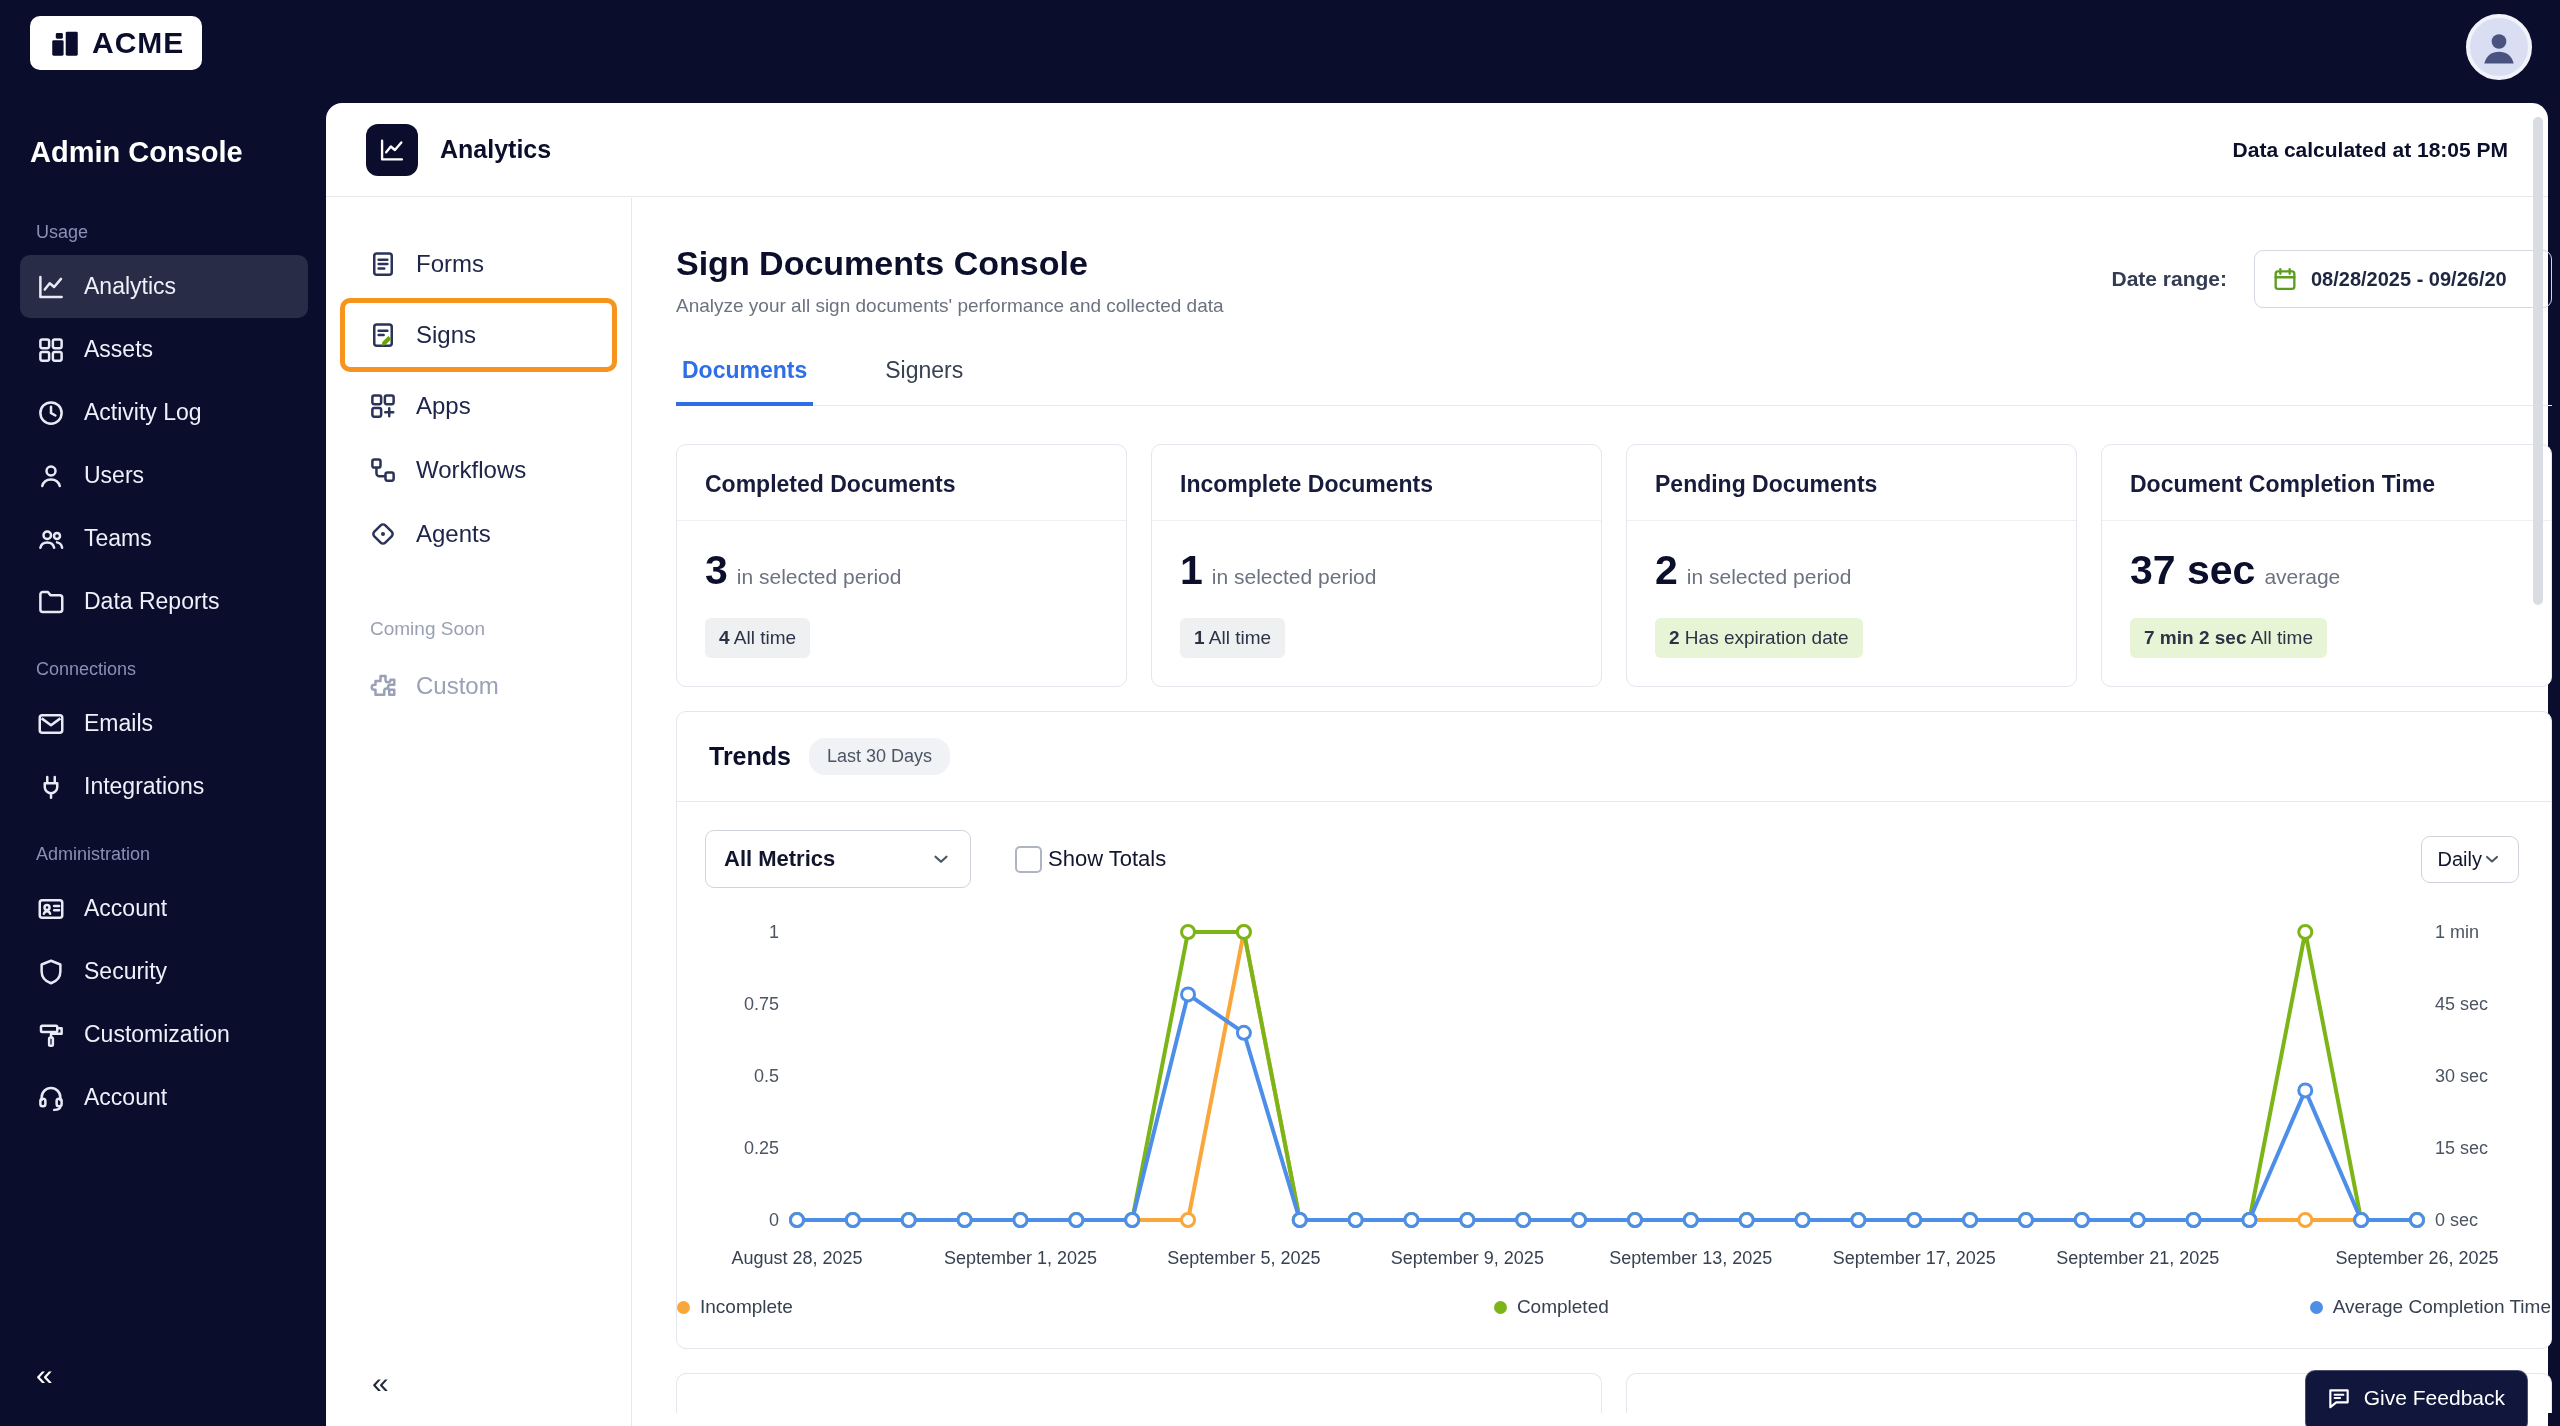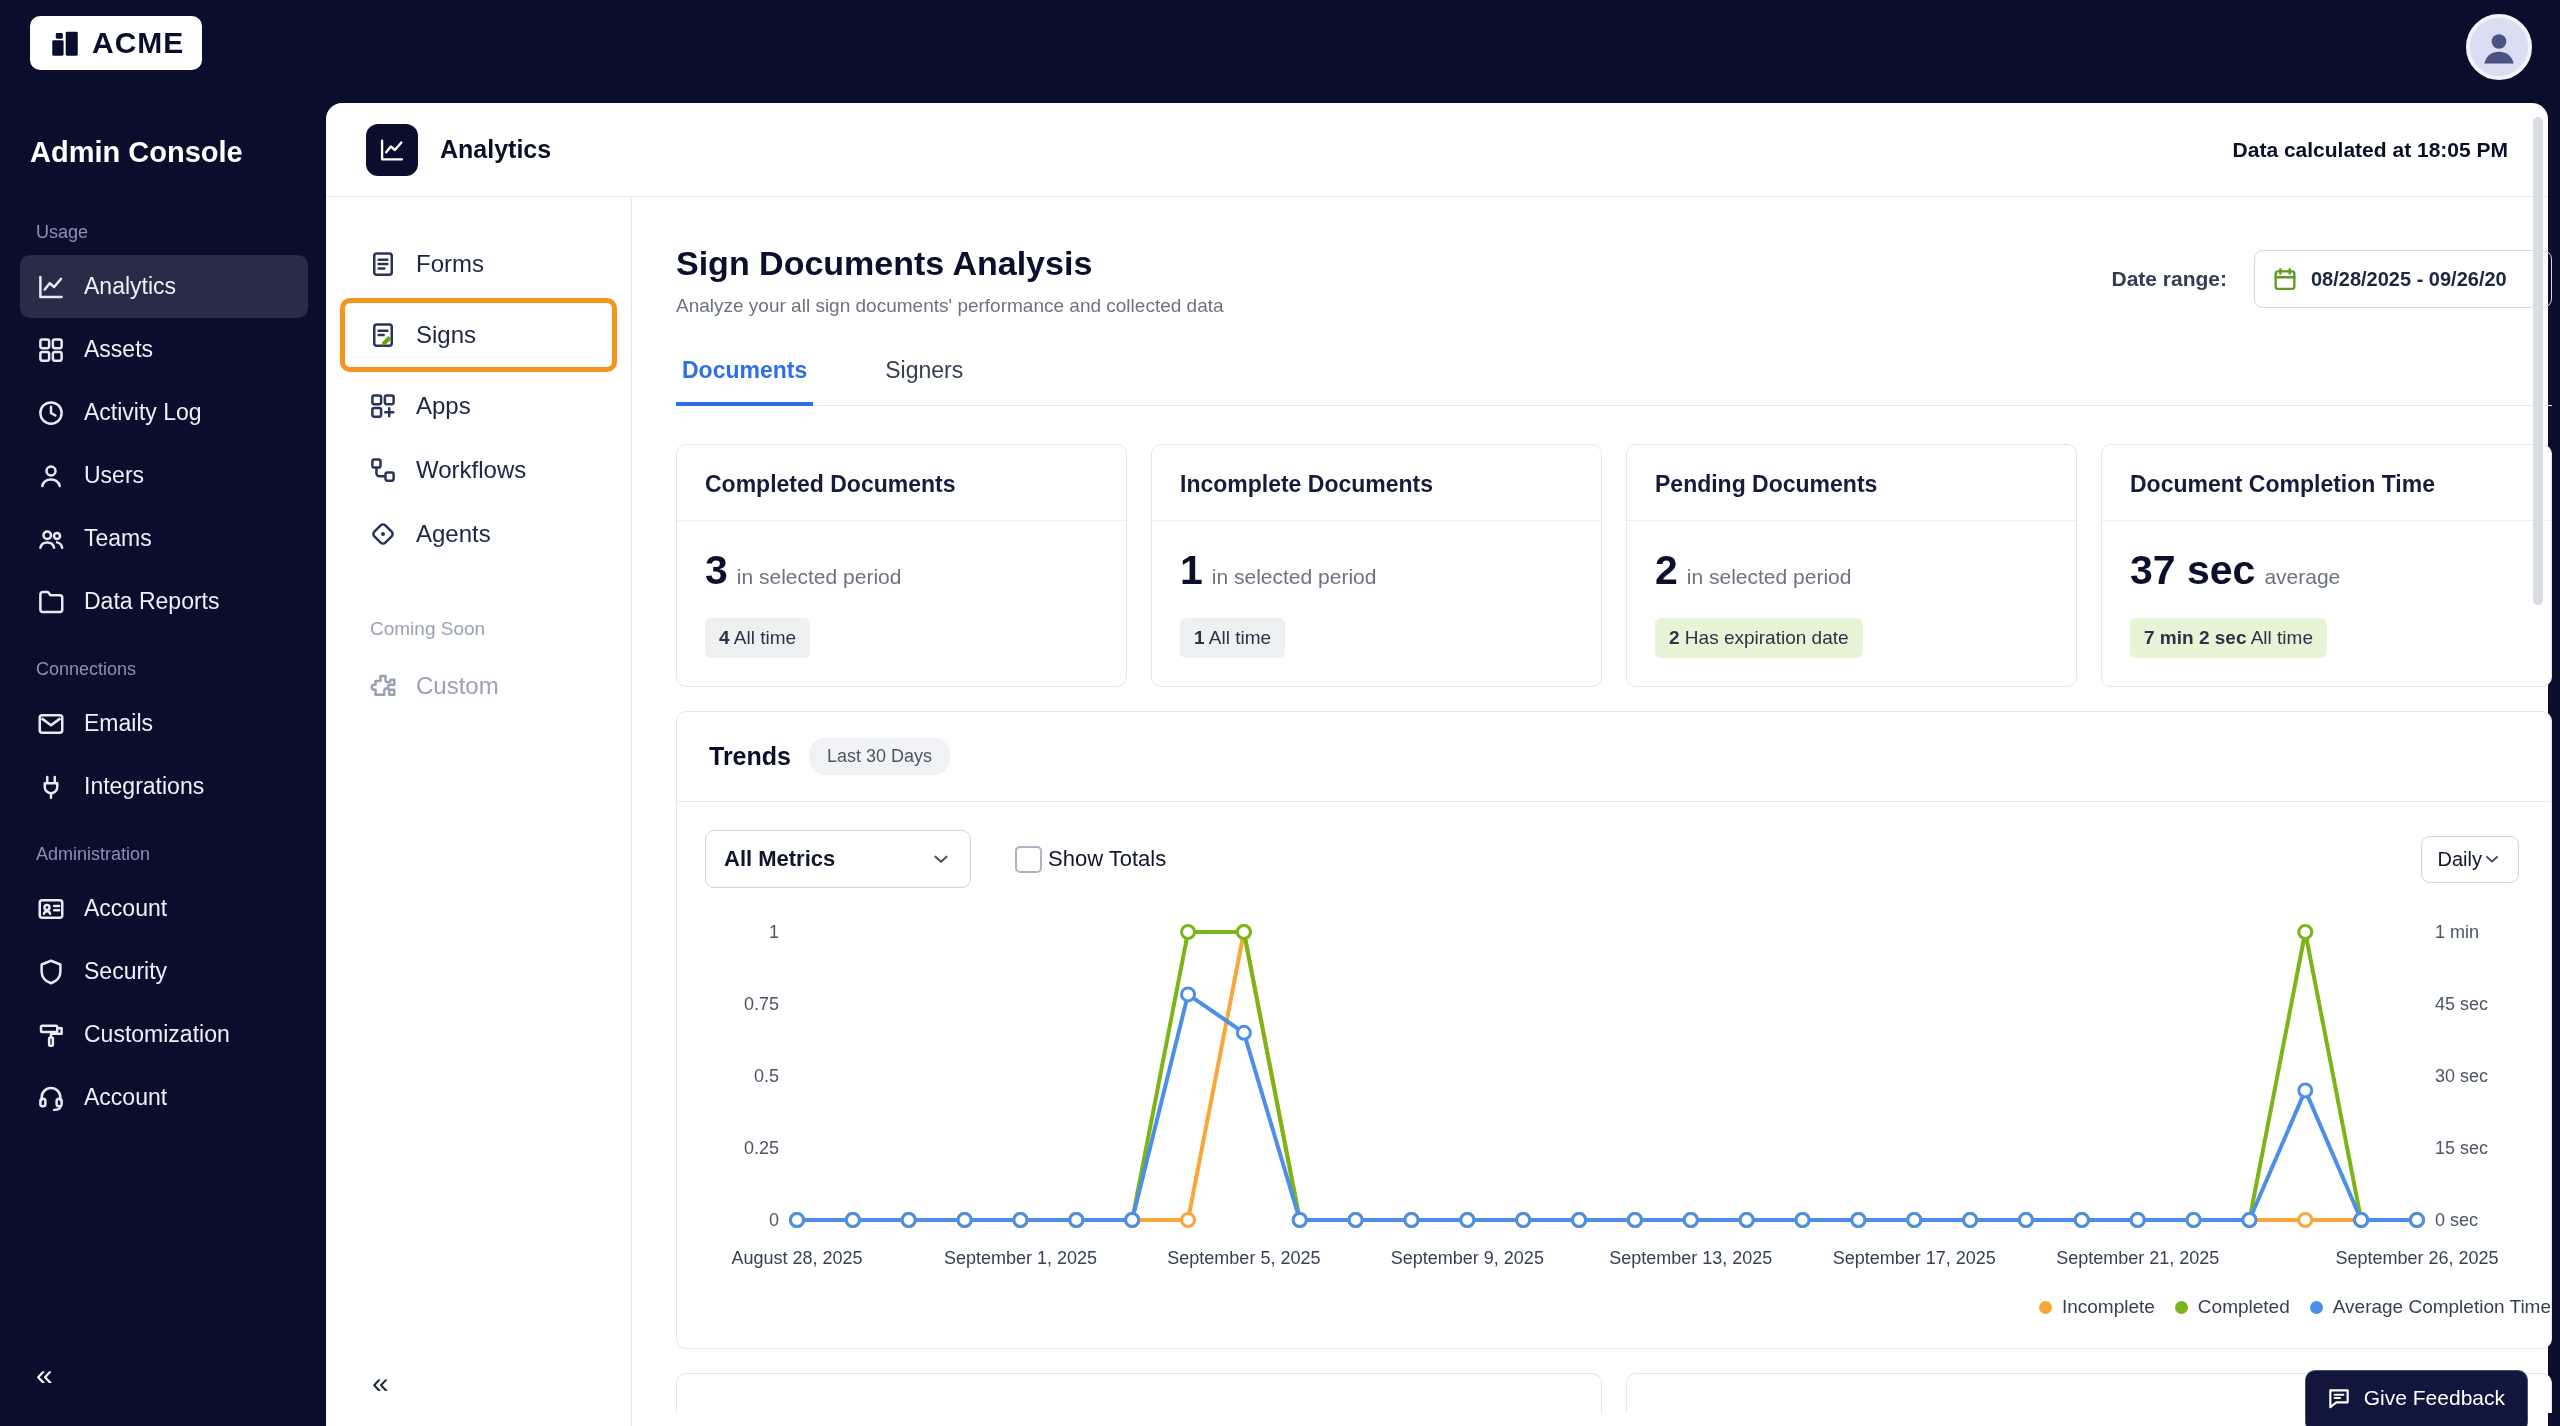--- a/index.html
+++ b/index.html
@@ -74,21 +74,21 @@
   .trends-pill { background:#f1f2f5; border-radius:16px; padding:8px 18px; font-size:18px; color:#4b5563; }
   .trends-controls { display:flex; align-items:center; padding:28px 32px 10px 28px; }
   .select { display:flex; align-items:center; justify-content:space-between; border:1px solid #cfd4dc; border-radius:9px; padding:15px 18px; width:266px; font-size:22px; font-weight:bold; color:#11162e; cursor:pointer; }
   .select .ic { color:#4b5563; }
   .check-group { display:flex; align-items:center; gap:6px; margin-left:44px; }
   .checkbox { width:27px; height:27px; border:2px solid #aeb4c0; border-radius:5px; background:#fff; cursor:pointer; }
   .check-label { font-size:22px; color:#11162e; }
   .select.small { margin-left:auto; width:auto; padding:11px 16px; font-size:20px; font-weight:500; }
 
   .trend-chart { padding:8px 28px 0 28px; }
-  .legend { display:flex; justify-content:flex-end; gap:20px; padding:14px 0 30px 0; }
+  .legend { display:flex; justify-content:space-between; gap:56px; padding:14px 0 30px 0; }
   .lg-item { display:flex; align-items:center; gap:10px; font-size:19px; color:#374151; }
   .lg-dot { width:13px; height:13px; border-radius:50%; display:inline-block; }
 
   
   .bottom-row { display:grid; grid-template-columns:1fr 1fr; gap:24px; margin-top:24px; }
   .bottom-card { border:1px solid #e3e6ec; border-radius:10px 10px 0 0; border-bottom:none; height:40px; background:#fff; }
 
   
   .scroll-thumb { position:absolute; right:5px; top:14px; width:10px; height:488px; border-radius:5px; background:#d9dce3; cursor:pointer; }
   .feedback-btn { position:absolute; right:32px; bottom:-6px; background:#10163c; border:1px solid rgba(255,255,255,.25); color:#fff; border-radius:10px; padding:14px 22px 20px 20px; display:flex; align-items:center; gap:12px; font-size:21px; font-weight:500; cursor:pointer; z-index:10; }
@@ -287,21 +287,21 @@
         <span>Custom</span>
       </div>
 
       <div class="collapse-sub">«</div>
     </div>
 
     <div class="content">
 
       <div class="title-row">
         <div>
-          <div class="page-title">Sign Documents Analysis</div>
+          <div class="page-title">Sign Documents Console</div>
           <div class="page-subtitle">Analyze your all sign documents' performance and collected data</div>
         </div>
         <div class="date-range">
           <span class="dr-label">Date range:</span>
           <div class="dr-box">
             <svg class="ic" width="28" height="28" viewBox="0 0 24 24" fill="none" stroke="#5c9c1e" stroke-width="2" stroke-linecap="round">
                 <rect x="4" y="5.5" width="16" height="15" rx="2"></rect>
                 <path d="M8 3.5v4M16 3.5v4M4 10.5h16"></path>
               </svg>
             <span class="dr-value">08/28/2025 - 09/26/20</span>

